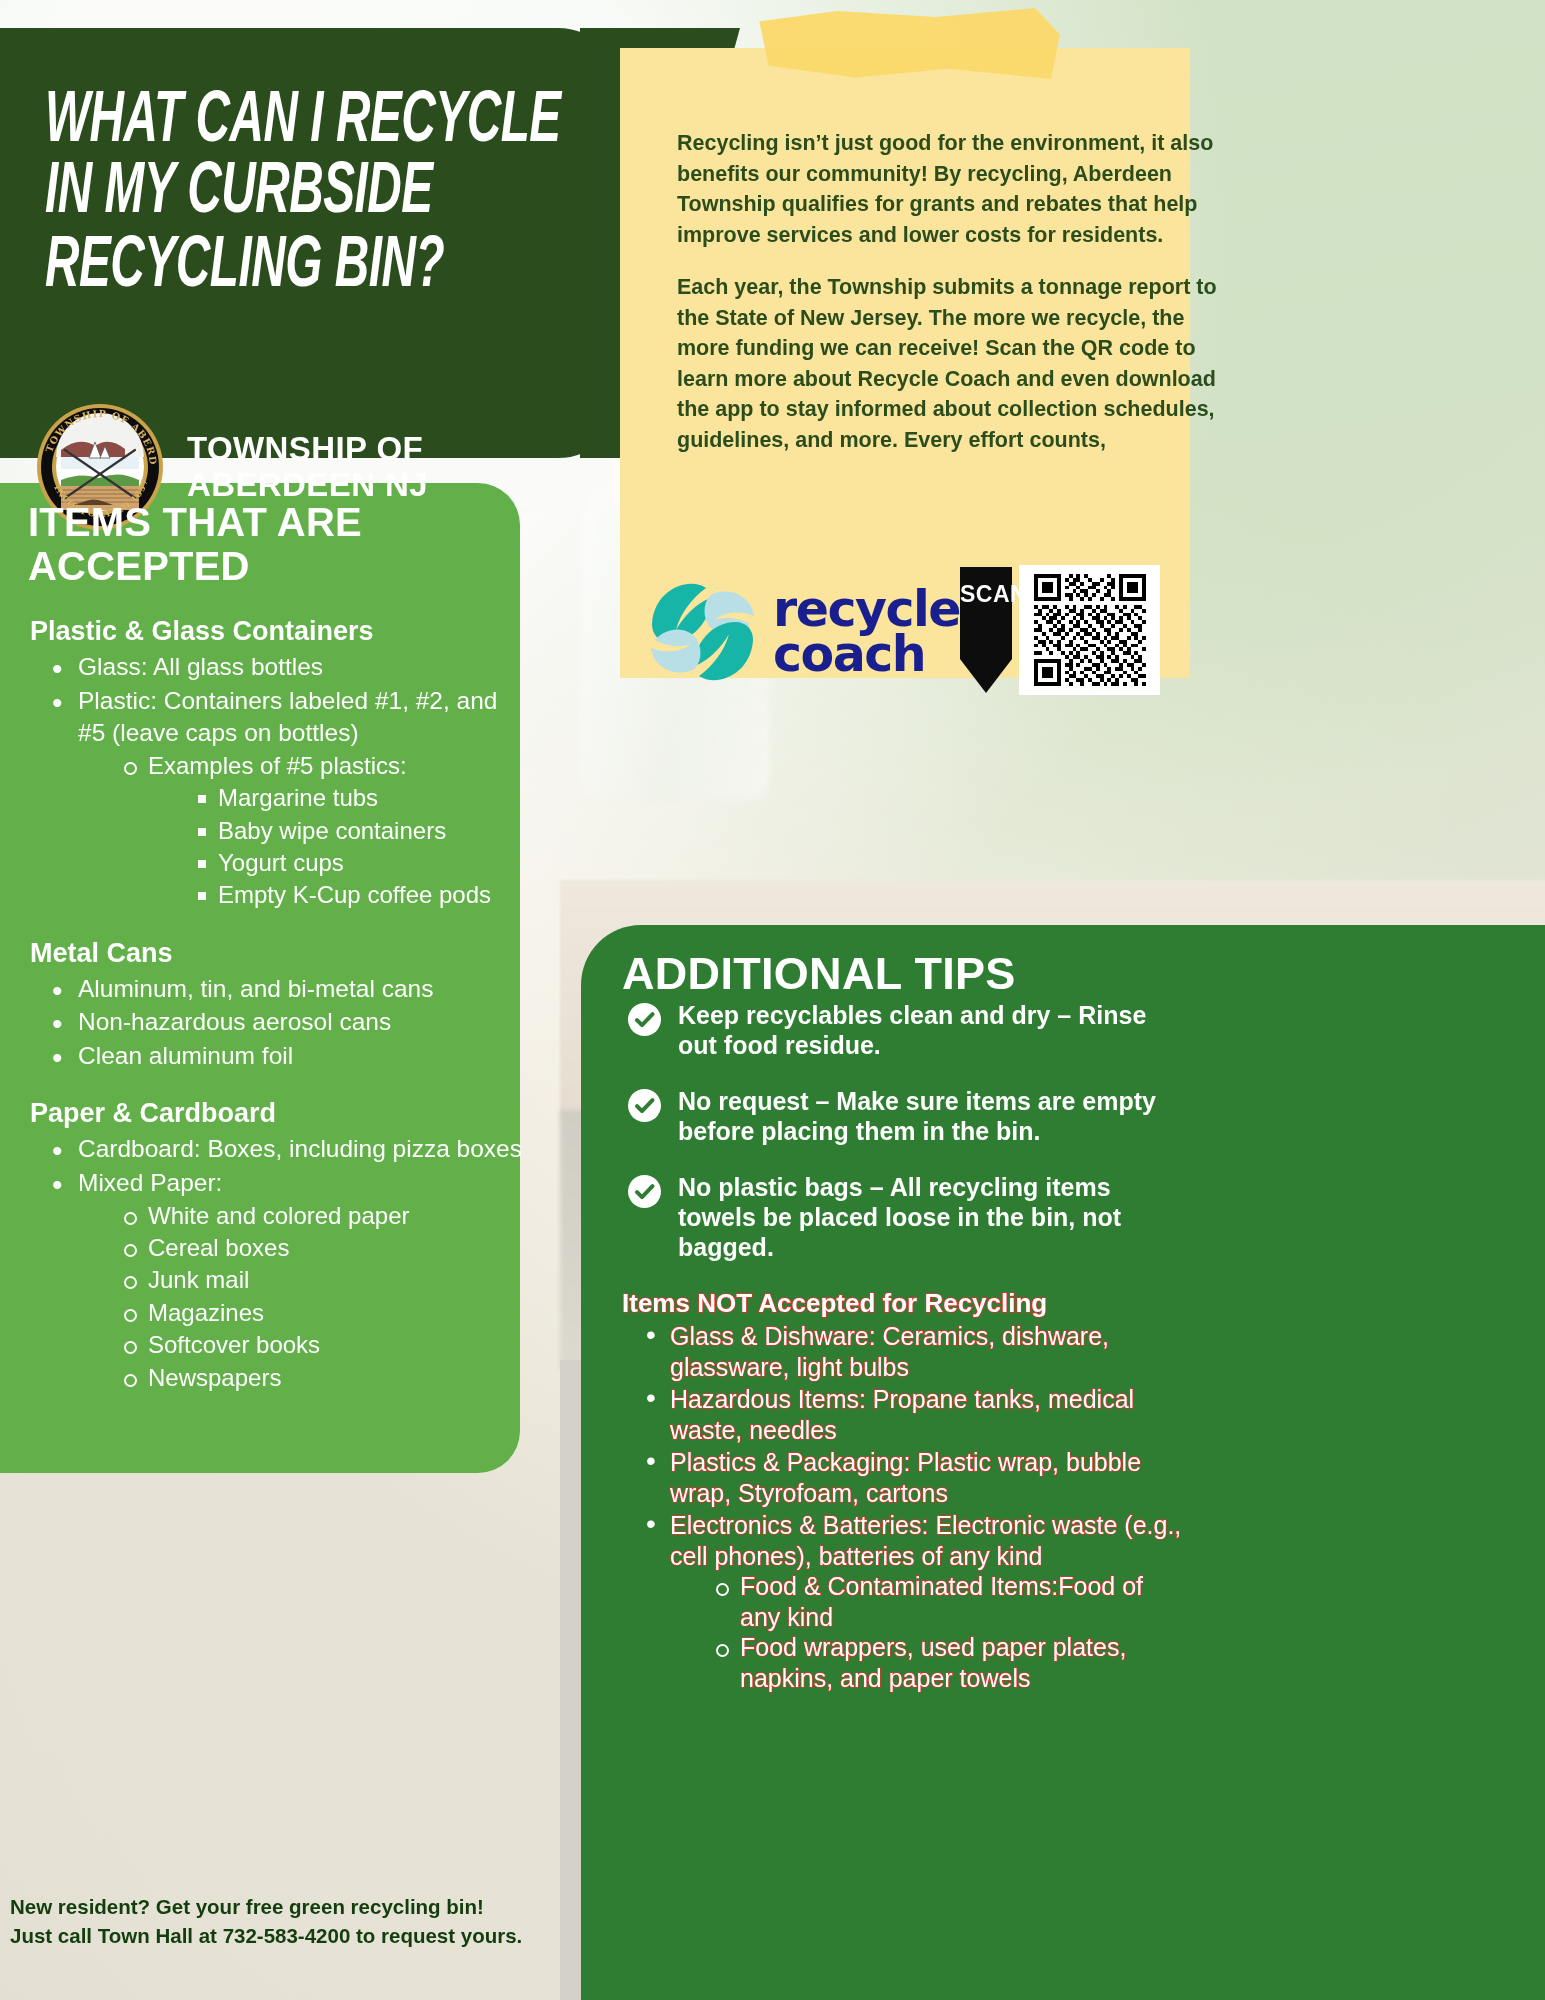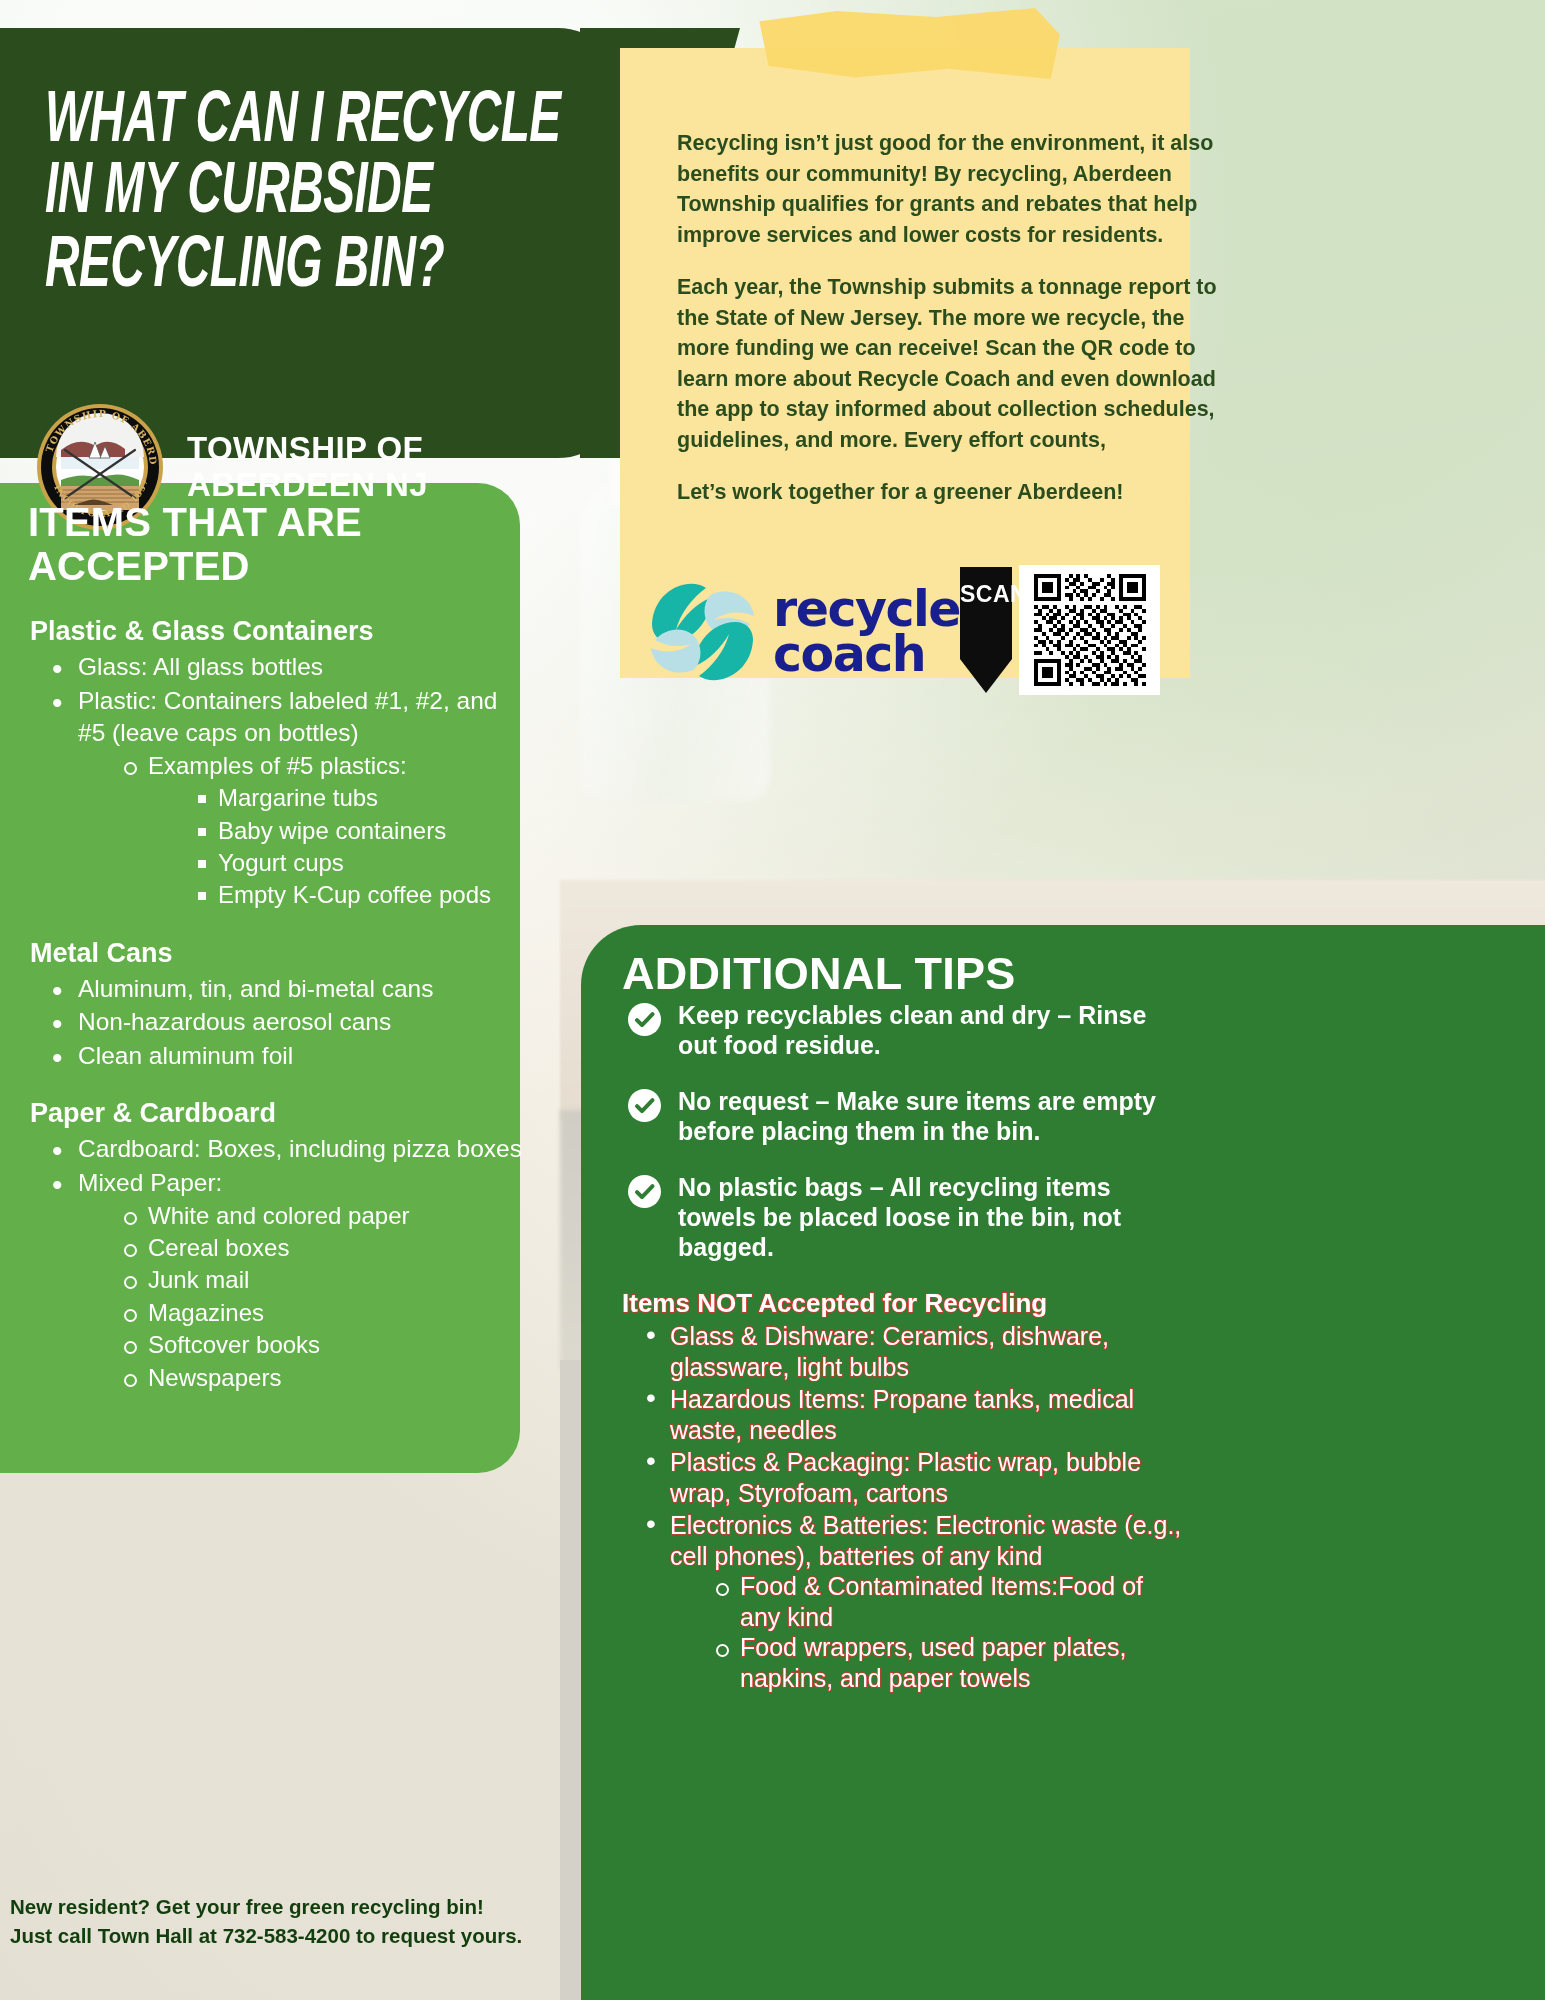--- a/index.html
+++ b/index.html
@@ -195,21 +195,20 @@
     <div>TOWNSHIP OF</div>
     <div>ABERDEEN NJ</div>
   </div>
 </div>
 
 <div class="yellow-card"></div>
 <div class="tape"></div>
 <div class="yellow-text">
   <p>Recycling isn’t just good for the environment, it also benefits our community! By recycling, Aberdeen Township qualifies for grants and rebates that help improve services and lower costs for residents.</p>
   <p>Each year, the Township submits a tonnage report to the State of New Jersey. The more we recycle, the more funding we can receive! Scan the QR code to learn more about Recycle Coach and even download the app to stay informed about collection schedules, guidelines, and more. Every effort counts,</p>
-  <p>Let’s work together for a greener Aberdeen!</p>
 </div>
 
 <div class="rc-logo">
   <svg class="rc-mark" viewBox="0 0 125 120">
     <path d="M12 52 C14 18 48 4 66 16 C52 26 40 42 36 58 C44 44 56 32 70 26 C72 48 52 70 30 70 C18 70 12 62 12 52 Z" fill="#16b5a8"></path>
     <path d="M72 22 C92 14 112 26 114 44 C100 38 84 40 74 48 C86 44 100 46 110 52 C98 66 76 66 68 52 C62 42 64 28 72 22 Z" fill="#b8dee6"></path>
     <path d="M113 68 C111 102 77 116 59 104 C73 94 85 78 89 62 C81 76 69 88 55 94 C53 72 73 50 95 50 C107 50 113 58 113 68 Z" fill="#16b5a8"></path>
     <path d="M53 98 C33 106 13 94 11 76 C25 82 41 80 51 72 C39 76 25 74 15 68 C27 54 49 54 57 68 C63 78 61 92 53 98 Z" fill="#b8dee6"></path>
   </svg>
   <div class="rc-word">

